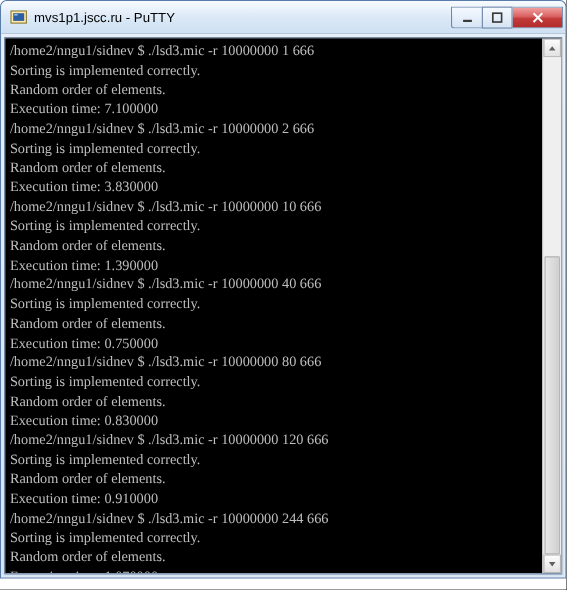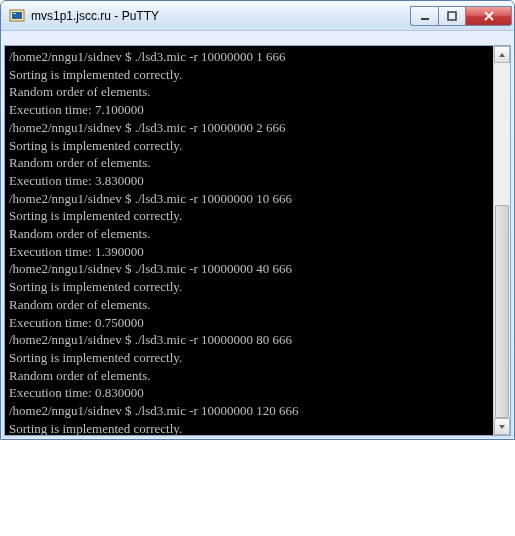--- a/index.html
+++ b/index.html
@@ -5,28 +5,27 @@
     * { margin: 0; padding: 0; box-sizing: border-box; }
     body {
       width: 515px;
       height: 536px;
       background: #fff;
       font-family: "Segoe UI", Tahoma, sans-serif;
       overflow: hidden;
     }
     .window {
       width: 515px;
-      height: 440px;
+      height: 526px;
       border: 1px solid #5a7ca8;
       border-radius: 6px 6px 0 0;
       background: linear-gradient(to bottom, #e8f0fa 0%, #d4e3f5 100%);
       box-shadow: 0 0 0 1px rgba(255,255,255,0.4) inset;
       display: flex;
       flex-direction: column;
-      gap: 11px;
     }
     .titlebar {
       height: 30px;
       display: flex;
       align-items: center;
       padding: 0 2px 0 8px;
       background: linear-gradient(to bottom, #f7fbff 0%, #dce9f7 50%, #cde0f2 100%);
       border-radius: 6px 6px 0 0;
       border-bottom: 1px solid #b8c8dc;
     }

